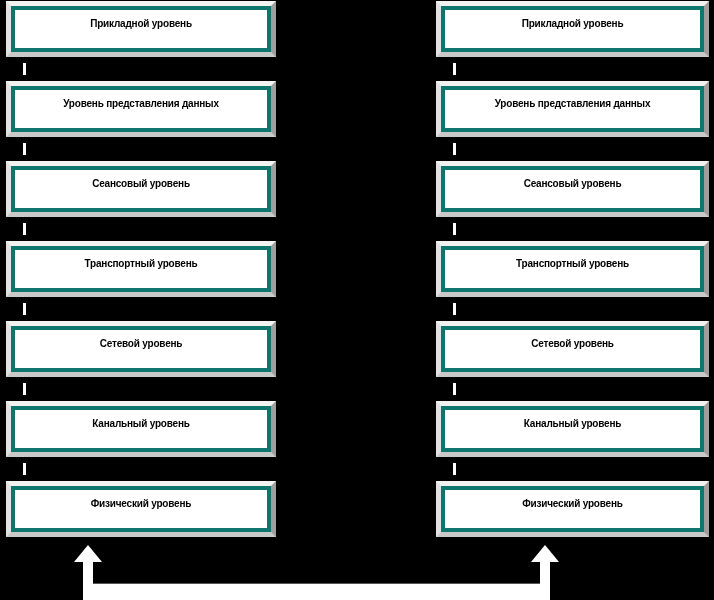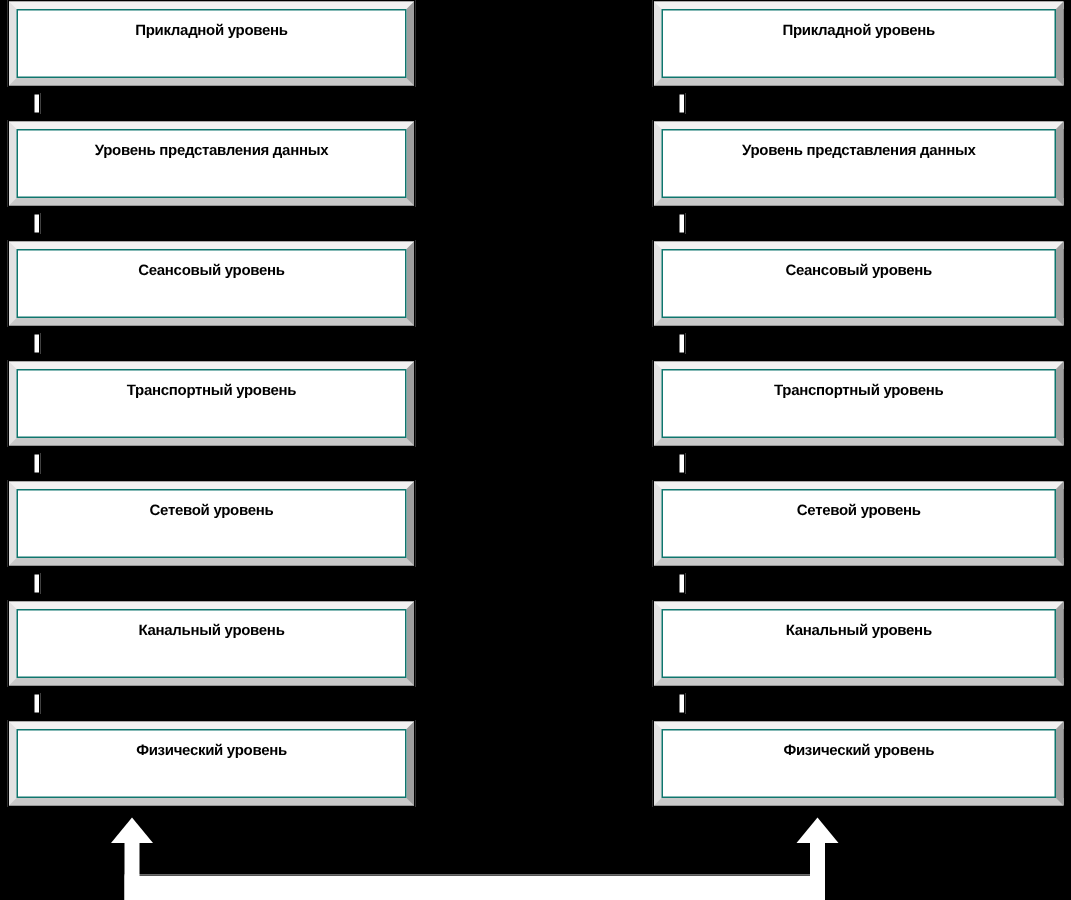--- a/index.html
+++ b/index.html
@@ -31,21 +31,21 @@
     border-left:5px solid #e2e2e2;
     border-right:5px solid #9e9e9e;
     border-bottom:5px solid #c9c9c9;
     box-sizing:border-box;
     pointer-events:none;
   }
   .layer-box .inner{
     position:absolute;
     left:5px;top:5px;right:5px;bottom:5px;
     background:#ffffff;
-    border:1px solid #0f766e;
+    border:4px solid #0f766e;
     box-sizing:border-box;
     display:flex;align-items:flex-start;justify-content:center;
     padding-top:8px;
   }
   .layer-box .label{
     font-size:10px;
     font-weight:bold;
     color:#000;
     letter-spacing:-0.2px;
     white-space:nowrap;

